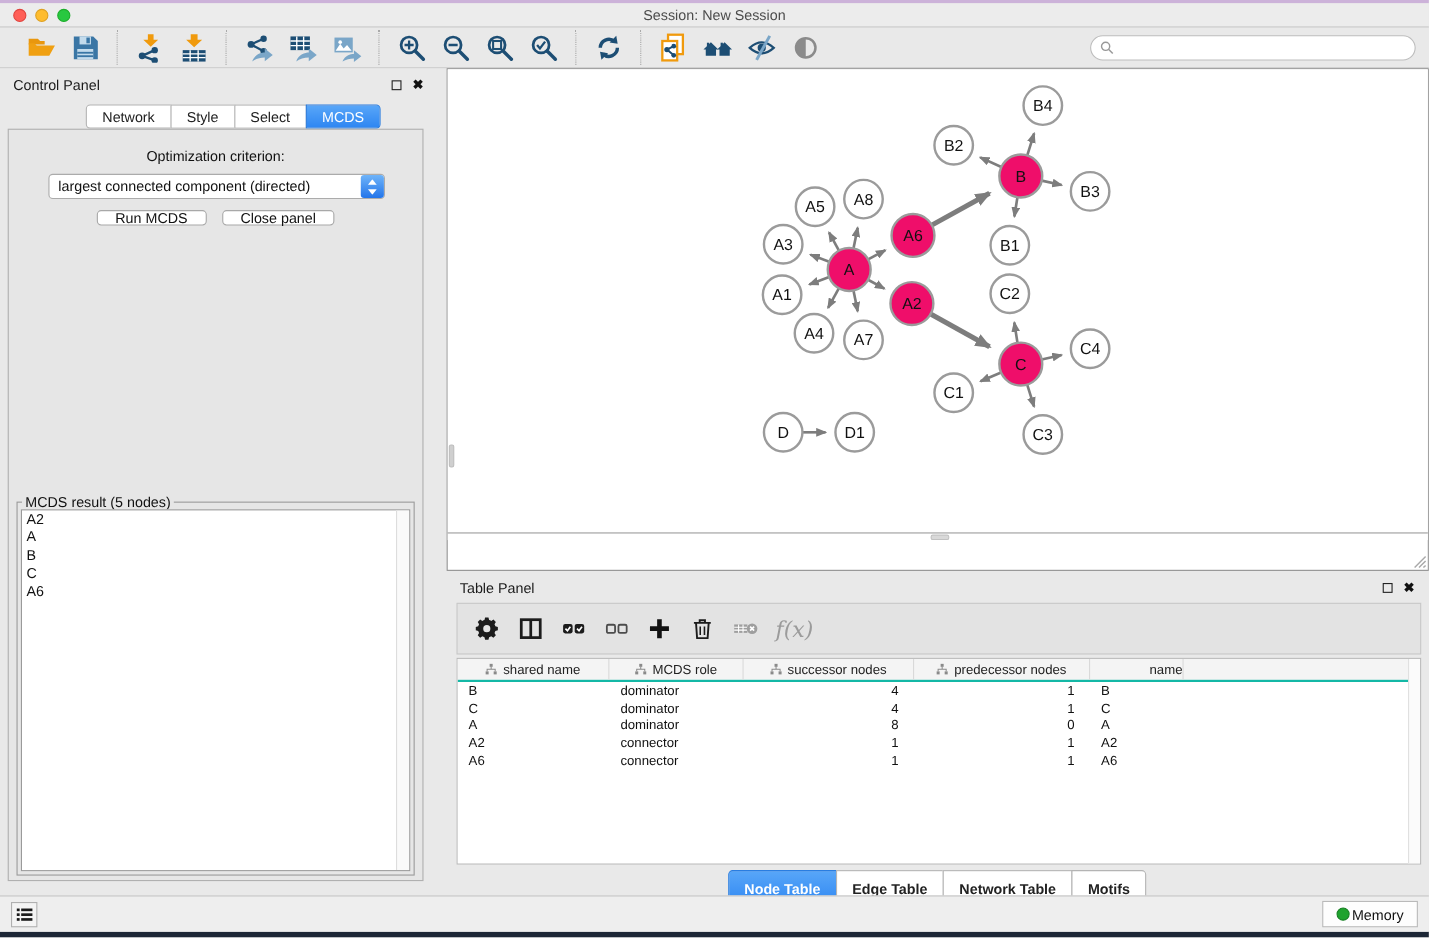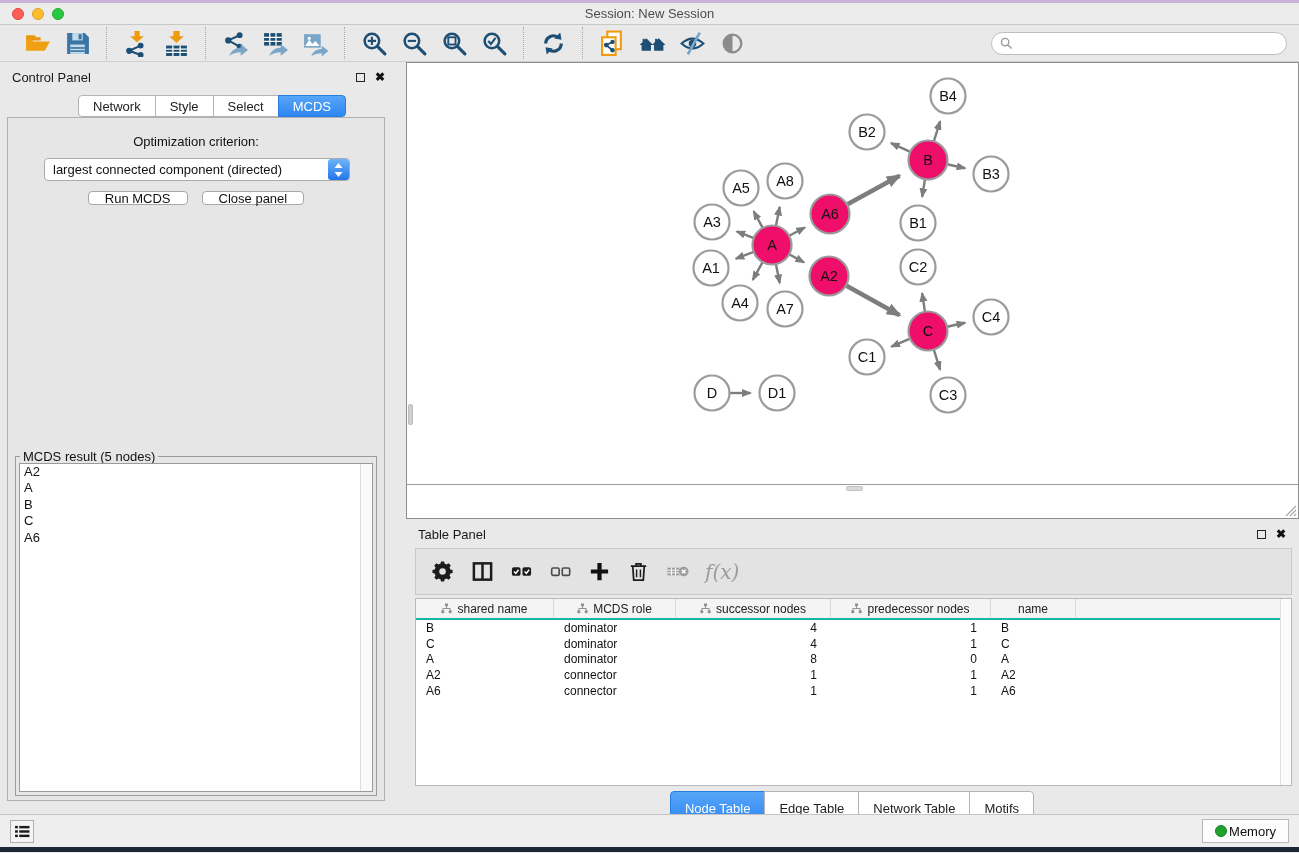--- a/index.html
+++ b/index.html
@@ -102,21 +102,21 @@
   .nt-headrow { display:flex; height:21px; background:#f4f4f4; border-bottom:2px solid #14b8a6; }
   .nt-hcell { display:flex; align-items:center; justify-content:center; gap:5px;
     font-size:12px; color:#222; border-right:1px solid #d9d9d9; }
   .nt-hcell svg { width:11px; height:11px; }
   .nt-row { display:flex; height:15.8px; align-items:center; }
   .nt-cell { font-size:12px; color:#111; white-space:nowrap; overflow:hidden; }
   .nt-vscroll { position:absolute; right:0; top:0; bottom:0; width:11px;
     background:#fbfbfb; border-left:1px solid #e0e0e0; }
   .tp-tabs { position:absolute; left:0; top:271px; width:100%; display:flex; justify-content:center; }
   .tp-tab { height:22px; padding:16px 14px; background:#fff; border:1px solid #b4b4b4;
-    font-size:13px; color:#222; display:flex; align-items:center; margin-left:-1px; }
+    font-size:13px; color:#222; display:flex; align-items:center; margin-left:-1px;font-weight:bold; }
   .tp-tab:first-child { border-radius:4px 0 0 4px; margin-left:0; }
   .tp-tab:last-child { border-radius:0 4px 4px 0; }
   .tp-tab.selected { background:linear-gradient(#58a6f8,#2e86f2); border-color:#2a7de0; color:#fff; }
 
   
   .statusbar { height:33px; background:#eeeeee; border-top:1px solid #c3c3c3;
     display:flex; align-items:center; padding:0 10px; position:relative; }
   .list-btn { width:24px; height:23px; border:1px solid #b0b0b0; background:#f4f4f4;
     display:flex; align-items:center; justify-content:center; }
   .memory-btn { margin-left:auto; height:24px; padding:0 12px; background:#fdfdfd;
@@ -558,21 +558,21 @@
           </div>
           <div class="nt-hcell" style="width: 160px;">
             <svg viewBox="0 0 12 12">
               <rect x="4.5" y="0.5" width="3" height="3" fill="#8a8a8a"></rect>
               <rect x="0.5" y="8" width="3" height="3" fill="#8a8a8a"></rect>
               <rect x="8.5" y="8" width="3" height="3" fill="#8a8a8a"></rect>
               <path d="M6 3.5v2.5M2 8V6h8v2" stroke="#8a8a8a" fill="none"></path>
             </svg>
             <span>predecessor nodes</span>
           </div>
-          <div class="nt-hcell" style="width: 85px;">
+          <div class="nt-hcell" style="width: 85px; justify-content: flex-end;">
             <span>name</span>
           </div>
         </div>
       <div id="nt-body">
           <div class="nt-row">
             <div class="nt-cell" style="width: 138px; text-align: left; padding: 0px 0px 0px 10px;">B</div>
             <div class="nt-cell" style="width: 122px; text-align: left; padding: 0px 0px 0px 10px;">dominator</div>
             <div class="nt-cell" style="width: 155px; text-align: right; padding: 0px 14px 0px 0px;">4</div>
             <div class="nt-cell" style="width: 160px; text-align: right; padding: 0px 14px 0px 0px;">1</div>
             <div class="nt-cell" style="width: 85px; text-align: left; padding: 0px 0px 0px 10px;">B</div>

